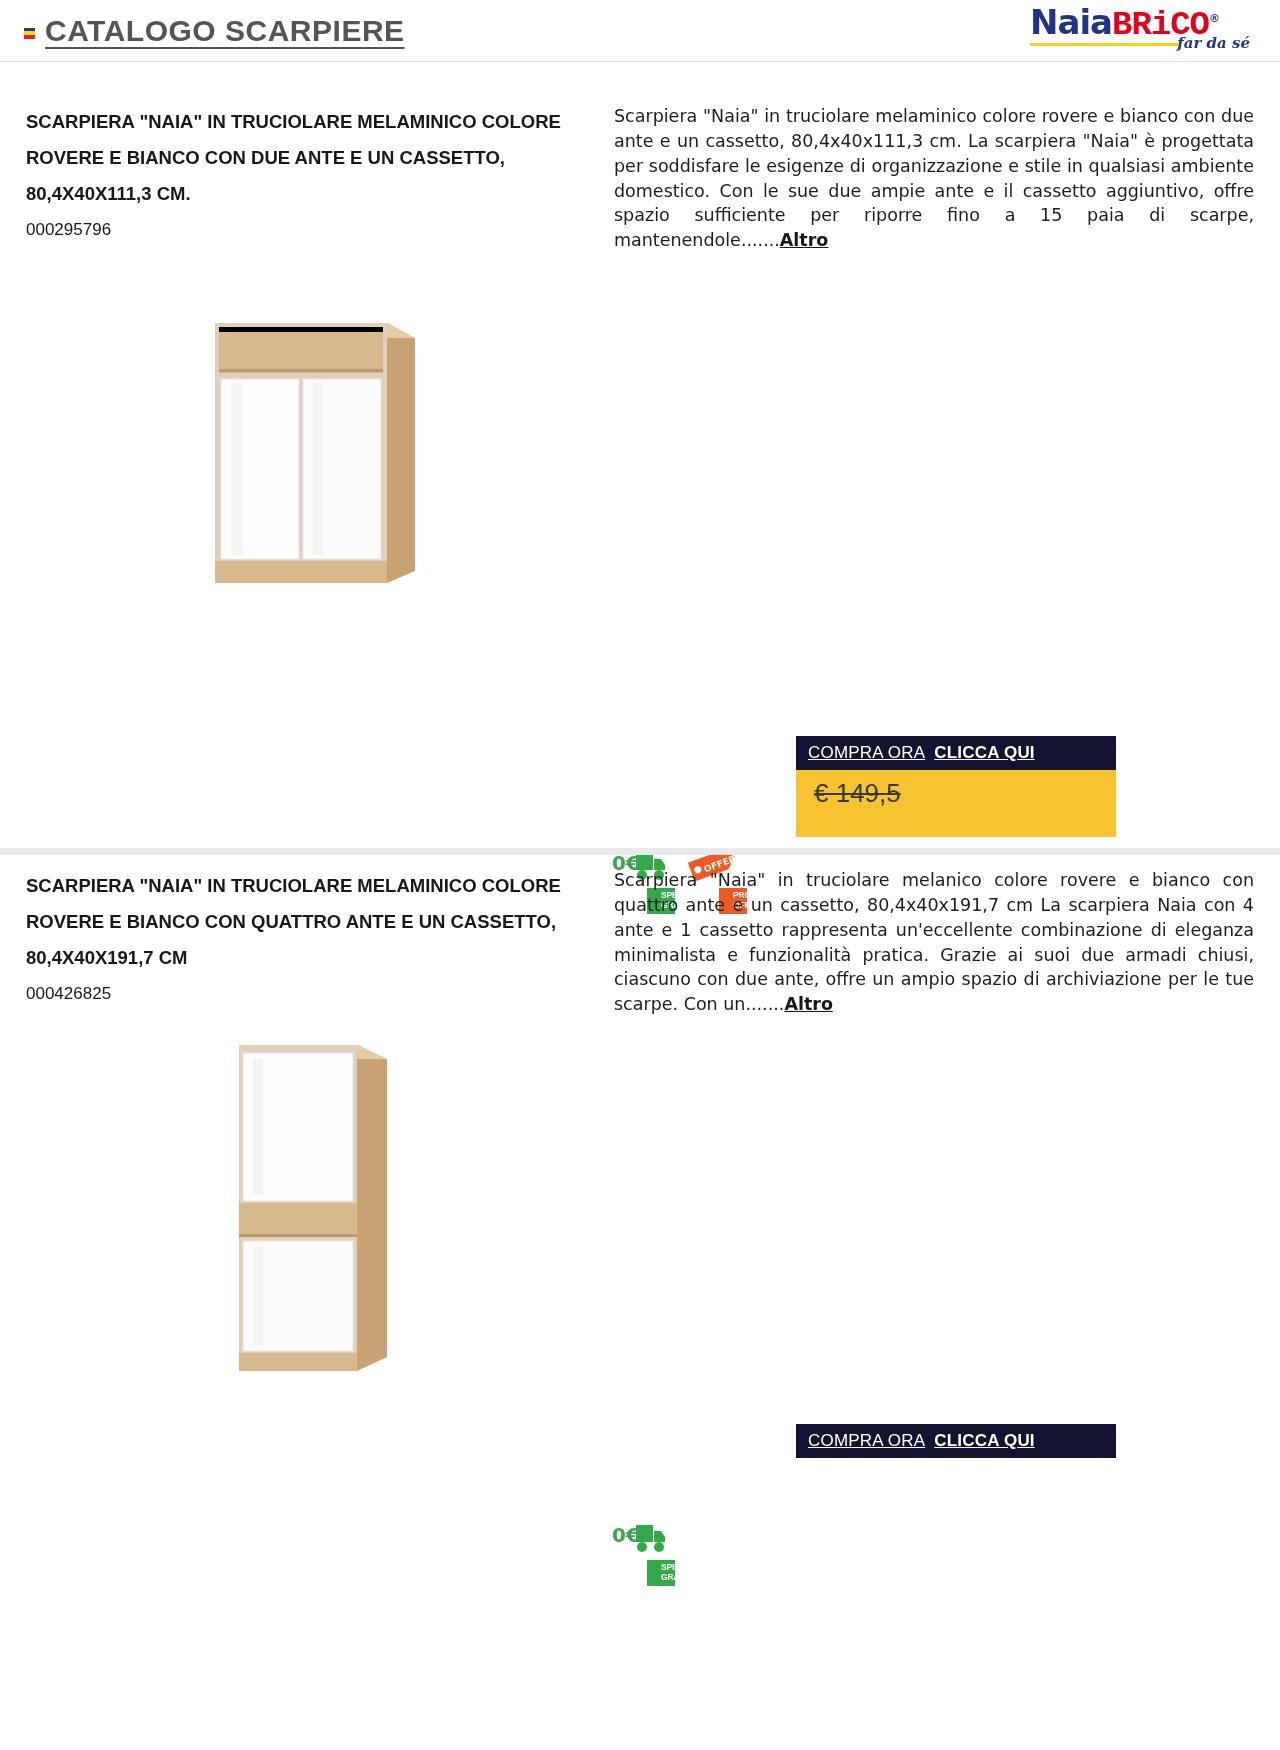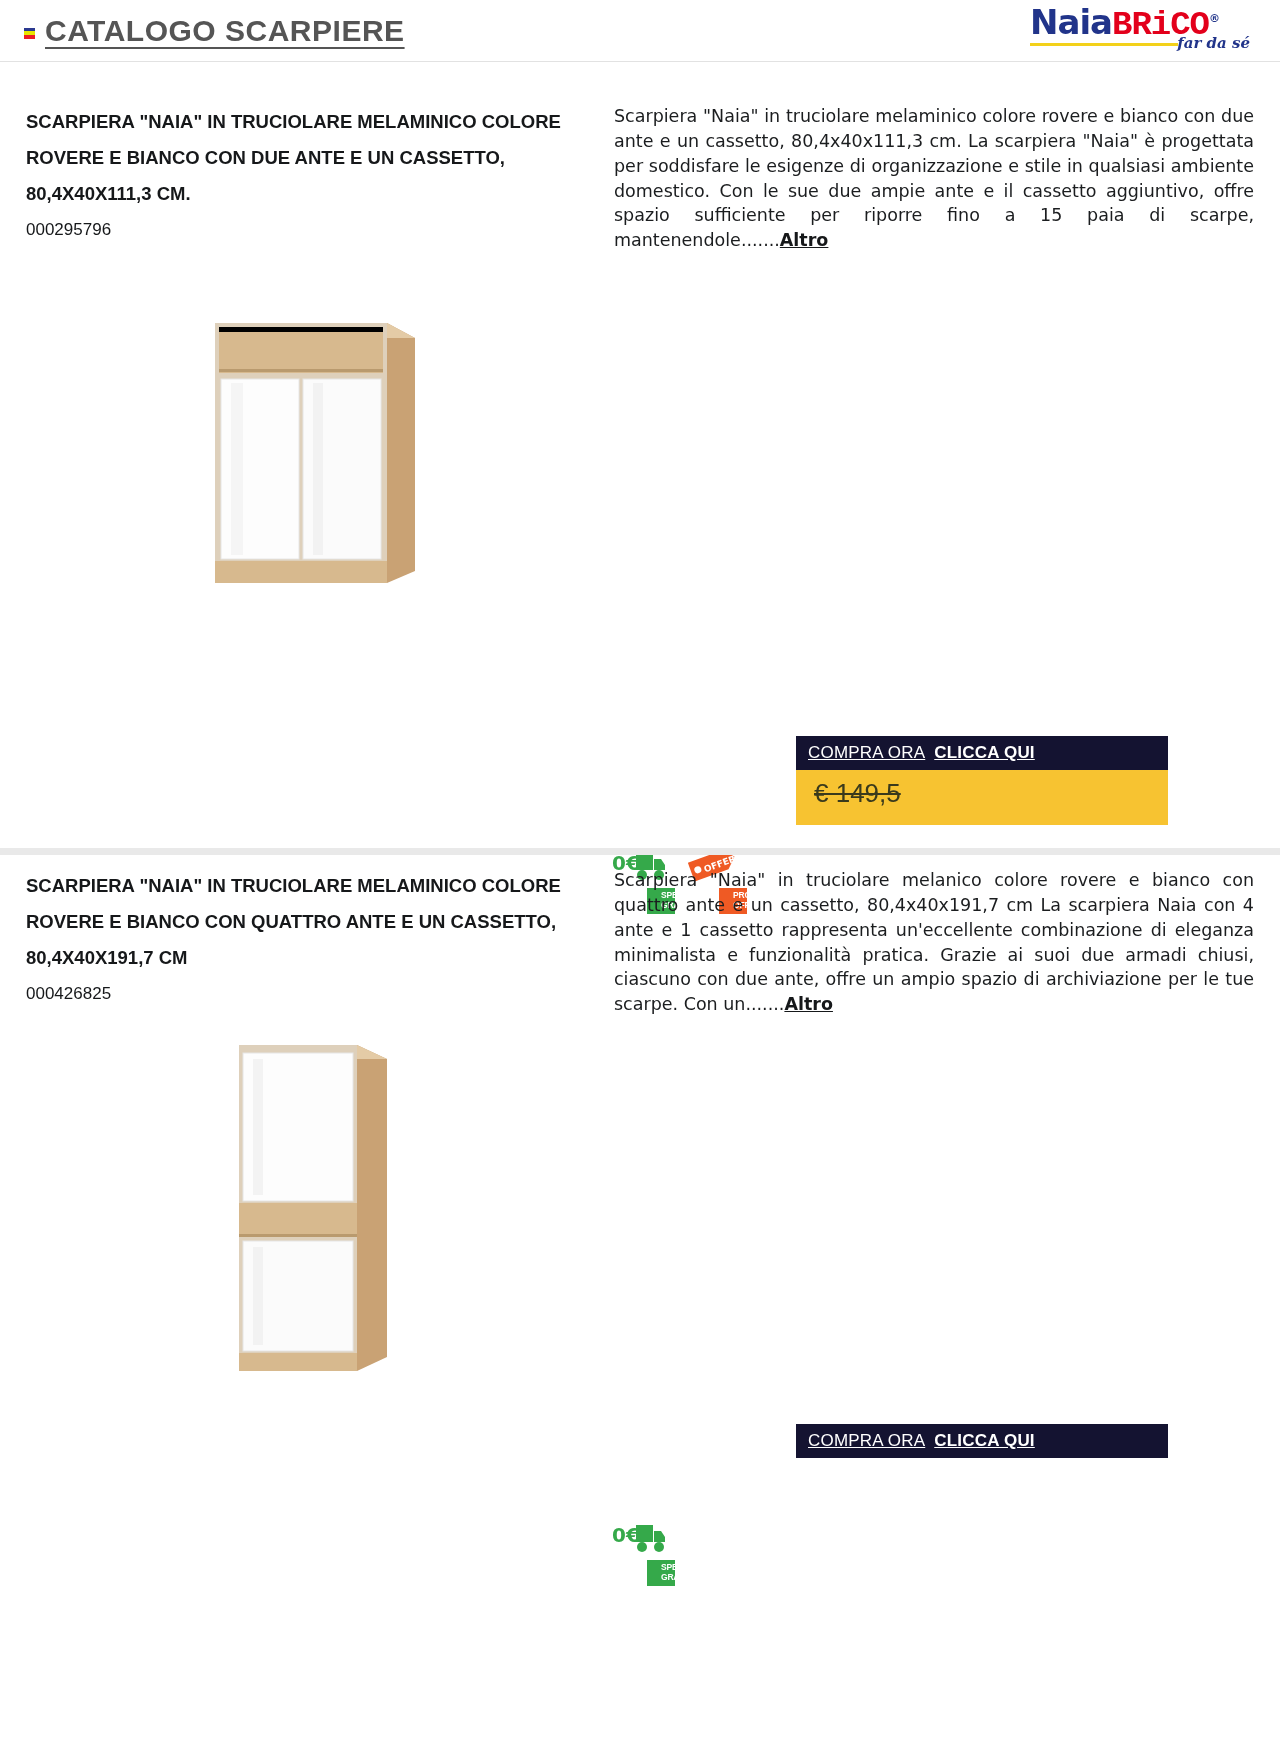--- a/index.html
+++ b/index.html
@@ -135,36 +135,36 @@
     padding: 3px 14px;
     letter-spacing: -0.2px;
     margin-left: 39px;
   }
   .cap-green { background: #35a94a; }
   .cap-orange { background: #ef5a24; }
 
   
   .price-box {
     position: absolute;
-    width: 372px;
+    width: 320px;
   }
   .price-head {
     background: #141331;
     color: #ffffff;
     height: 34px;
     display: flex;
     align-items: center;
     padding-left: 12px;
     gap: 9px;
   }
   .ph-a { font-size: 17px; text-decoration: underline; letter-spacing: 0.2px; }
   .ph-b { font-size: 17px; font-weight: bold; text-decoration: underline; letter-spacing: 0.2px; }
   .price-body {
     background: #f7c331;
-    padding: 6px 18px 14px 18px;
+    padding: 6px 18px 26px 18px;
   }
   .price-old {
     font-size: 26px;
     color: #3a3a1c;
     text-decoration: line-through;
     text-decoration-thickness: 2px;
     font-weight: 500;
     line-height: 1.35;
   }
   .price-new {

